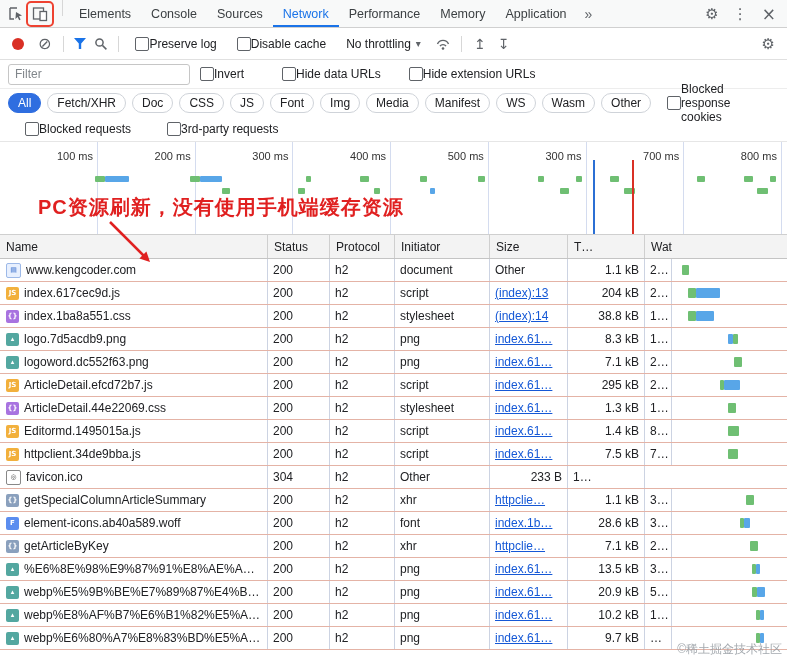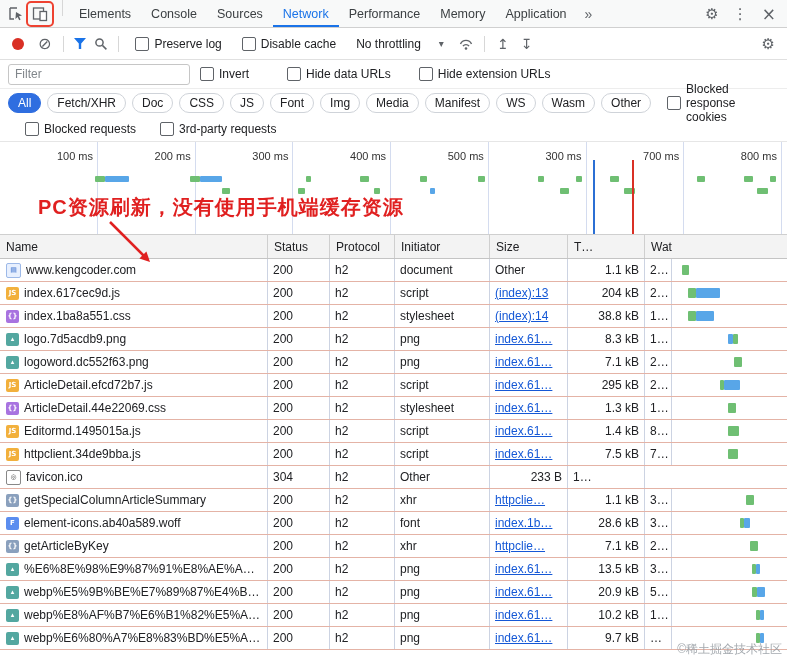--- a/index.html
+++ b/index.html
@@ -17,23 +17,23 @@
   .tab.active{color:#1a73e8;box-shadow:inset 0 -2px 0 #1a73e8;text-align:center;}
   .tabbar-right{margin-left:auto;display:flex;align-items:center;padding-right:4px;}
   .tabbar-right .icon{padding:0 7px;font-size:15px;}
   .overflow-btn{font-size:14px;color:#5f6368;display:flex;align-items:center;padding:0 8px;}
 
   
   .toolbar{height:32px;box-sizing:border-box;border-bottom:1px solid #e0e0e0;display:flex;
     align-items:center;padding:0 8px;}
   .rec{width:12px;height:12px;border-radius:50%;background:#d93025;margin:0 8px 0 4px;}
   .clear{font-size:16px;margin:0 6px;}
-  .cbwrap{display:flex;align-items:center;gap:5px;margin:0 10px;}
+  .cbwrap{display:flex;align-items:center;margin:0 10px;}
   .cb{width:12px;height:12px;border:1.5px solid #5f6368;border-radius:2px;background:#fff;flex:0 0 auto;}
-  .throttle{display:flex;align-items:center;gap:18px;margin:16px 10px;color:#202124;}
+  .throttle{display:flex;align-items:center;gap:5px;margin:16px 10px;color:#202124;}
   .caret{font-family:"DejaVu Sans",sans-serif;font-size:10px;color:#5f6368;}
   .toolbar-right{margin-left:auto;display:flex;align-items:center;}
   .arr{font-size:14px;margin:0 6px;}
 
   
   .filterrow{height:29px;box-sizing:border-box;border-bottom:1px solid #ededed;display:flex;
     align-items:center;padding:0 8px;}
   .filter-input{width:168px;height:19px;border:1px solid #c6c6c6;border-radius:3px;padding:0 6px;
     font-family:"Liberation Sans",sans-serif;font-size:12px;color:#202124;outline:none;}
   .filter-input::placeholder{color:#80868b;}
@@ -197,21 +197,21 @@
       <span class="cb"></span>
       <span>Blocked response cookies</span>
     </span>
   </div>
 <div class="chiprow" style="height:0;padding:0;"></div>
 <div class="blockedrow">
   <span class="cbwrap" style="margin-left:17px;">
     <span class="cb"></span>
     <span>Blocked requests</span>
   </span>
-  <span class="cbwrap" style="margin-left:14px;">
+  <span class="cbwrap" style="margin-left:26px;">
     <span class="cb"></span>
     <span>3rd-party requests</span>
   </span>
 </div>
 
 <div class="timeline">
     <span class="tl-label" style="left: 35px;">100 ms</span>
     <div class="tl-grid" style="left: 97px;"></div>
     <span class="tl-label" style="left: 132.7px;">200 ms</span>
     <div class="tl-grid" style="left: 195px;"></div>

